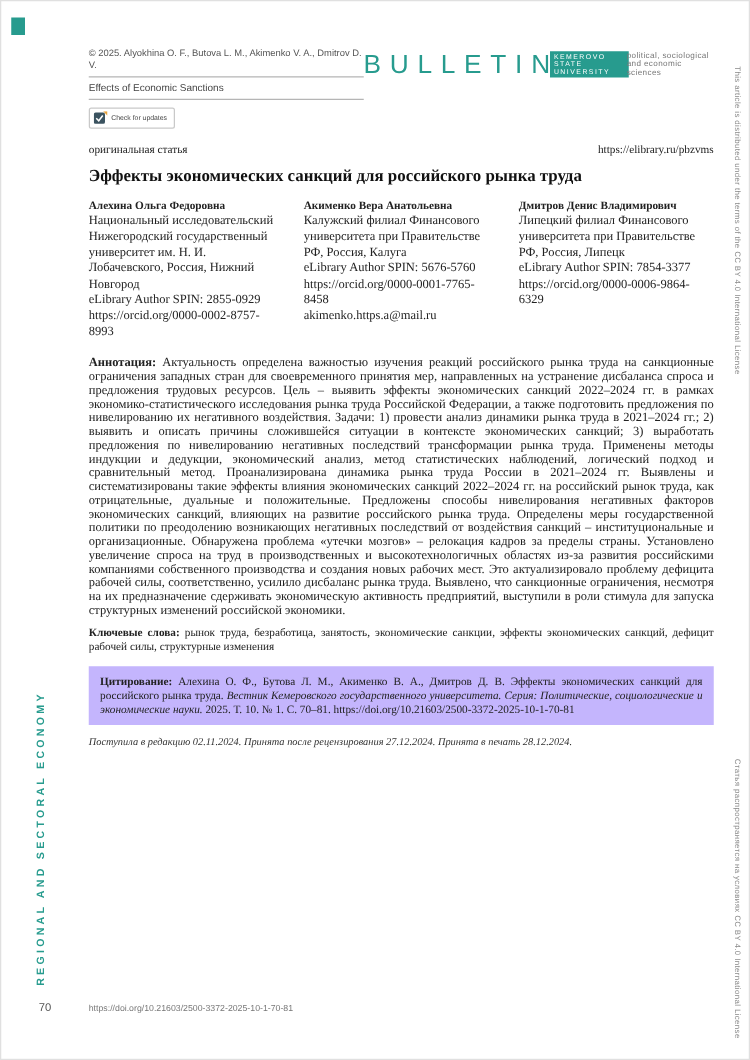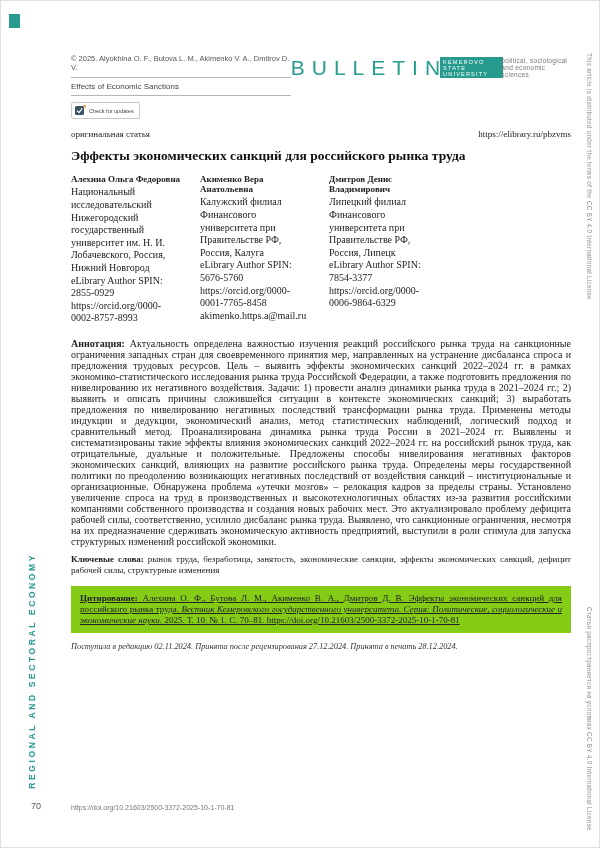--- a/index.html
+++ b/index.html
@@ -24,21 +24,21 @@
   }
   
   .license-right-top,.license-right-bottom{
     position:absolute;right:6px;writing-mode:vertical-rl;
     font-family:"Liberation Sans", sans-serif;
     font-size:6.3px;color:#8a8a8a;letter-spacing:.3px;white-space:nowrap;
   }
   .license-right-top{top:52px;}
   .license-right-bottom{bottom:16px;}
 
-  .content{position:absolute;left:70px;top:53px;width:500px;}
+  .content{position:absolute;left:70px;top:37px;width:500px;}
 
   .header-row{display:flex;justify-content:space-between;align-items:flex-start;}
   .header-left{width:322px;font-family:"Liberation Sans", sans-serif;}
   .copyright{font-size:7.5px;color:#555;padding-bottom:3px;}
   .hr{height:1px;background:#b5b5b5;margin:2px 0;}
   .running-title{font-size:8px;color:#444;padding:2px 0;}
   .crossmark{
     display:inline-flex;align-items:center;gap:3px;margin-top:4px;
     border:1px solid #c9c9c9;border-radius:2px;padding:2px 5px 2px 3px;background:#fff;cursor:pointer;
   }
@@ -49,30 +49,30 @@
     background:#279b8e;color:#ffffff;font-size:5.5px;letter-spacing:1.2px;
     padding:1.5px 3px;margin-top:3px;margin-right:-1.2px;
   }
   .journal-sub{font-size:6.5px;color:#777;margin-top:2px;letter-spacing:.3px;}
 
   .type-row{display:flex;justify-content:space-between;margin-top:9px;font-size:9px;color:#222;}
   .elibrary-link{cursor:pointer;}
 
   .title{font-size:13.5px;font-weight:bold;color:#111;margin:9px 0 9px 0;line-height:1.25;}
 
-  .authors-grid{display:grid;grid-template-columns:1fr 1fr 1fr 1fr;column-gap:16px;row-gap:11px;}
+  .authors-grid{display:grid;grid-template-columns:1fr 1fr 1fr;column-gap:16px;row-gap:11px;}
   .author-name{font-size:9px;font-weight:bold;margin-bottom:2.5px;}
   .author-line{font-size:10px;line-height:1.26;color:#222;}
   .author-line.link{cursor:pointer;}
 
   .abstract{font-size:10px;line-height:11px;text-align:justify;margin:13px 0 0 0;}
   .keywords{font-size:9px;line-height:11px;text-align:justify;margin:7px 0 0 0;}
   .citation-box{
-    background:#84cc16;margin-top:10px;padding:7px 9px;
-    font-size:9px;line-height:11px;text-align:justify;text-decoration:underline;
+    background:#c4b5fd;margin-top:10px;padding:7px 9px;
+    font-size:9px;line-height:11px;text-align:justify;
   }
   .history{font-size:8.3px;color:#333;margin:9px 0 0 0;font-style:italic;}
 
   .footer-doi{
     position:absolute;left:70px;bottom:36px;
     font-family:"Liberation Sans", sans-serif;font-size:7px;color:#777;cursor:pointer;
   }
   b{font-weight:bold;}
 </style>
 </head>

